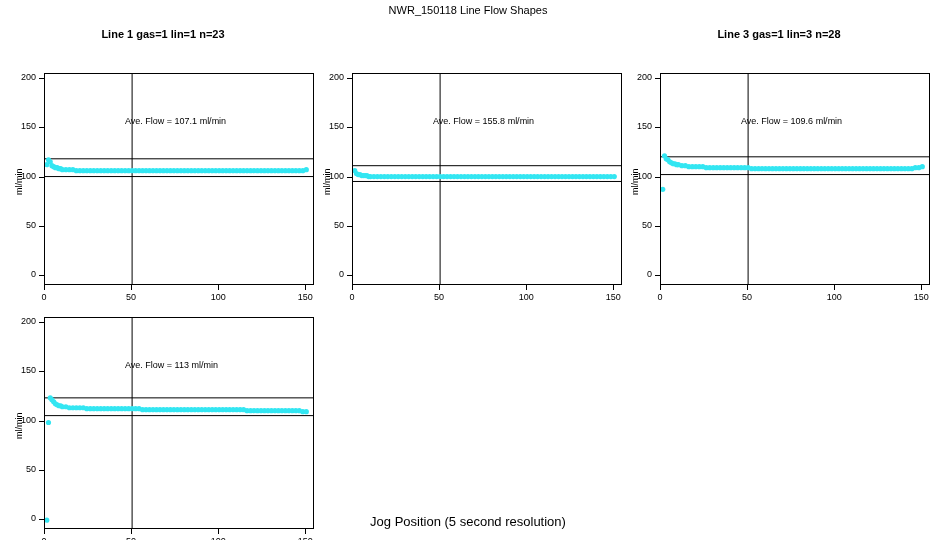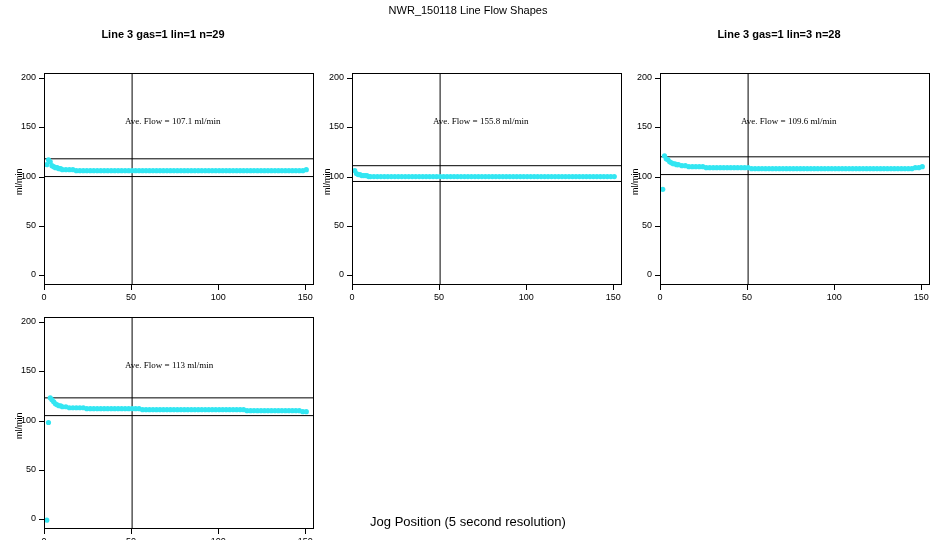--- a/index.html
+++ b/index.html
@@ -80,36 +80,35 @@
   .tickmark-x {
     position: absolute;
     width: 1px;
     background: #000;
     height: 5px;
   }
   .annot {
     position: absolute;
     font-size: 9px;
     white-space: nowrap;
-    font-family: Liberation Serif, serif;
   }
   svg.series {
     position: absolute;
     left: 0;
     top: 0;
   }
 </style>
 </head>
 <body>
 
 <div class="main-title">NWR_150118  Line Flow Shapes</div>
 
 <div id="panels-root">
     <div class="panel" style="left: 12px; top: 28px; width: 322px; height: 287px;">
-      <div class="panel-title" style="left: 0px; width: 302px;">Line 3 gas=1 lin=1 n=29</div>
+      <div class="panel-title" style="left: 0px; width: 302px;">Line 1 gas=1 lin=1 n=23</div>
       <div class="plotarea" style="left: 32px; top: 45px; width: 270px; height: 212px;">
         <svg class="series" width="270" height="212">
           <line x1="0" x2="270" y1="84.80000000000001" y2="84.80000000000001" stroke="#000000" stroke-width="1"></line>
           <line x1="0" x2="270" y1="102.54883720930232" y2="102.54883720930232" stroke="#000000" stroke-width="1"></line>
           <line y1="0" y2="212" x1="87.09677419354838" x2="87.09677419354838" stroke="#000000" stroke-width="1"></line>
           <circle cx="1.7419354838709677" cy="90.71627906976745" r="2.6" fill="#33e6f2"></circle>
           <circle cx="3.4838709677419355" cy="85.78604651162792" r="2.6" fill="#33e6f2"></circle>
           <circle cx="5.225806451612903" cy="87.75813953488371" r="2.6" fill="#33e6f2"></circle>
           <circle cx="6.967741935483871" cy="91.70232558139536" r="2.6" fill="#33e6f2"></circle>
           <circle cx="8.709677419354838" cy="92.68837209302326" r="2.6" fill="#33e6f2"></circle>

